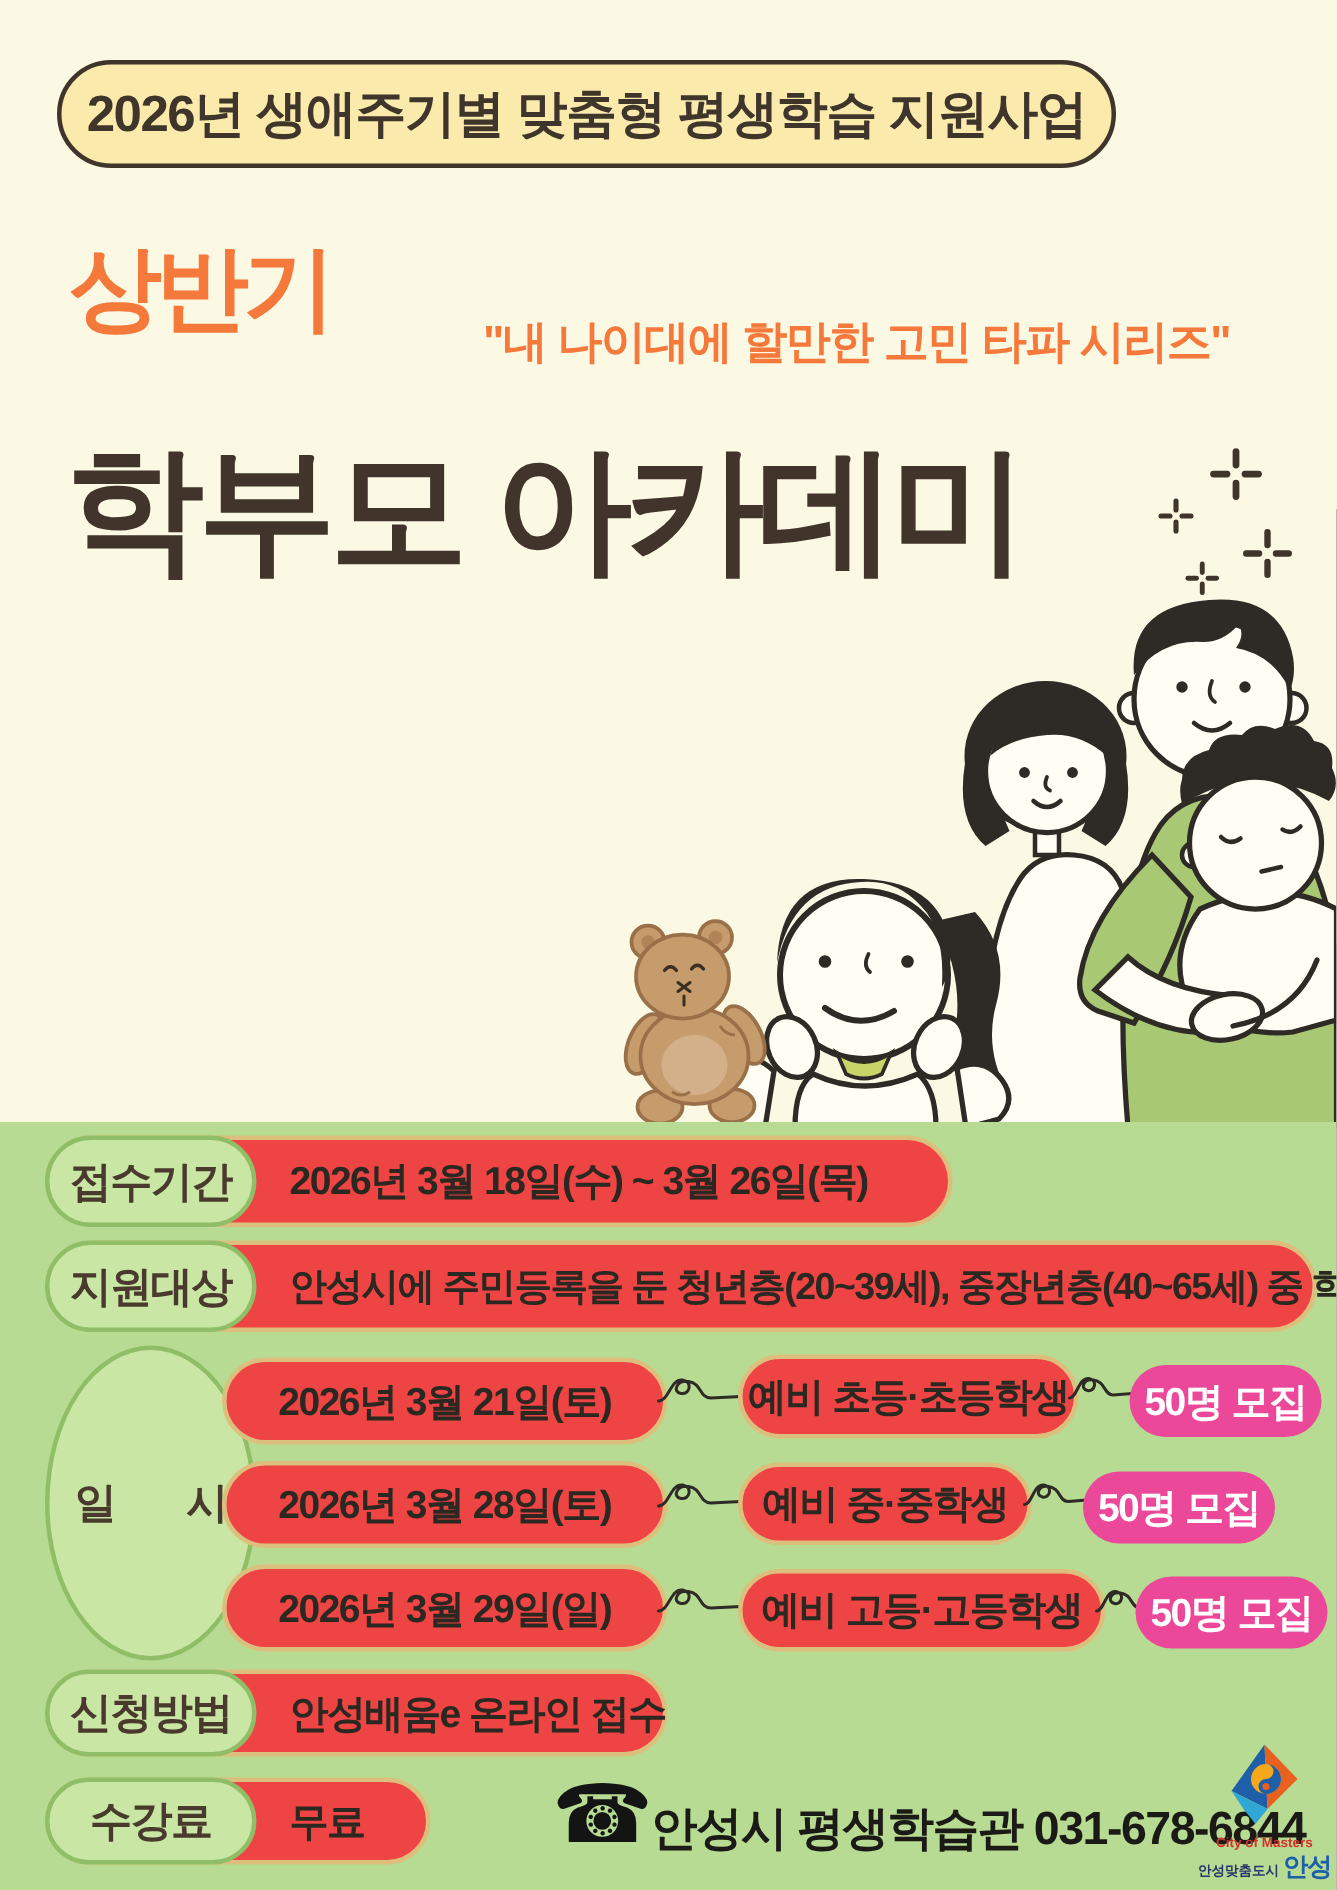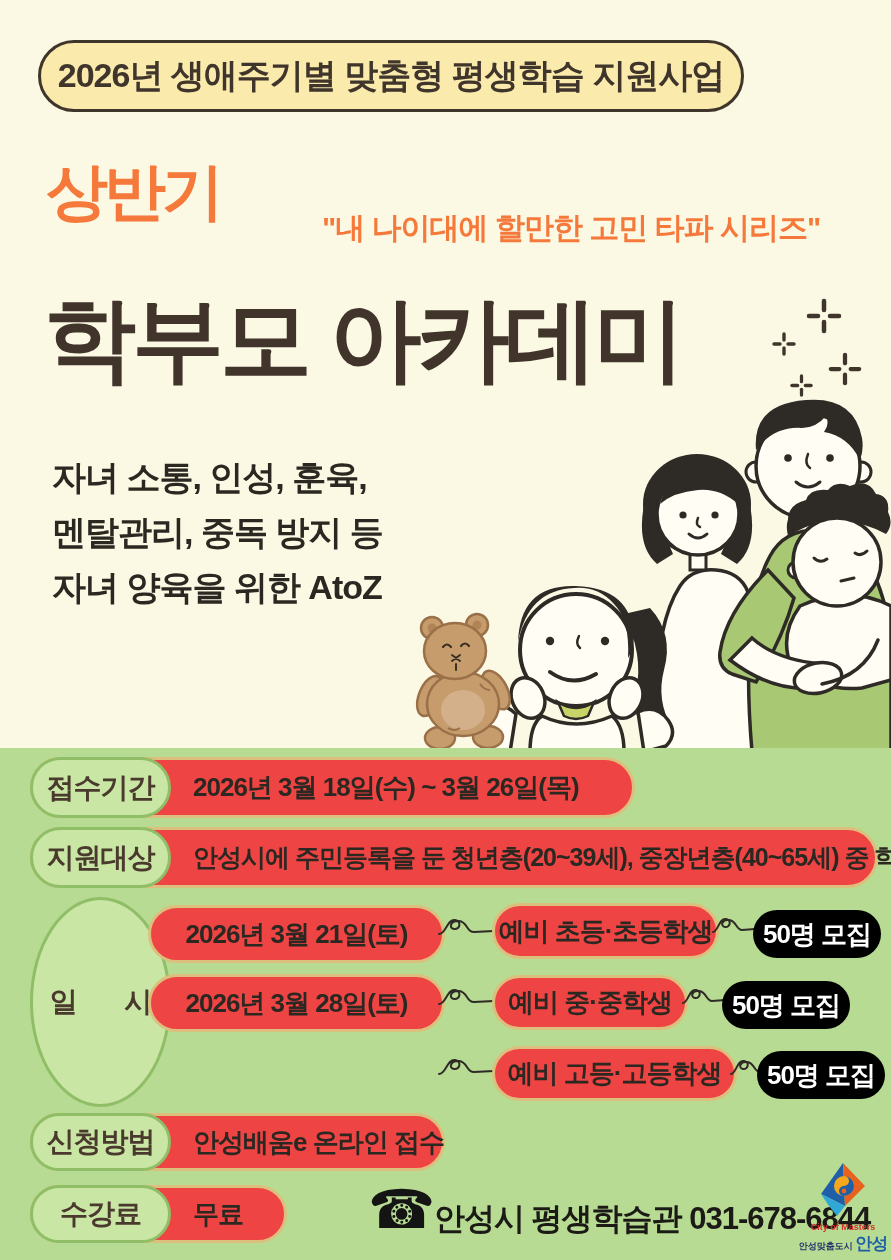--- a/index.html
+++ b/index.html
@@ -47,21 +47,21 @@
     font-size:26px; font-weight:700; color:#2B2721; letter-spacing:-1px; white-space:nowrap;
   }
   .pill-label {
     position:absolute; background:#C9E6A5; border:3px solid #8FBE67; border-radius:34px;
     display:flex; align-items:center; justify-content:center;
     font-size:28px; font-weight:700; color:#4A3A2D; letter-spacing:-1px;
   }
   .oval-label { border-radius:50%; white-space:pre; }
   .pill-center { justify-content:center; }
   .badge {
-    position:absolute; background:#000000; border-radius:24px;
+    position:absolute; background:#ec4899; border-radius:24px;
     display:flex; align-items:center; justify-content:center;
     font-size:26px; font-weight:700; color:#FFFFFF; letter-spacing:-1px;
   }
   .squiggle { position:absolute; }
   
   .phone-glyph {
     position:absolute; left:368px; top:1178px; font-size:54px; color:#141414;
     font-family:"DejaVu Sans", sans-serif;
   }
   .contact {
@@ -113,25 +113,20 @@
     </svg>
   <svg class="sparkle" style="left:790px;top:374px" width="23" height="23" viewBox="0 0 24 24">
       <g stroke="#3F352B" stroke-width="3.4" stroke-linecap="round">
         <line x1="12" y1="2" x2="12" y2="8"></line>
         <line x1="12" y1="16" x2="12" y2="22"></line>
         <line x1="2" y1="12" x2="8" y2="12"></line>
         <line x1="16" y1="12" x2="22" y2="12"></line>
       </g>
     </svg>
 
-  <div class="desc">
-    <div>자녀 소통, 인성, 훈육,</div>
-    <div>멘탈관리, 중독 방지 등</div>
-    <div>자녀 양육을 위한 AtoZ</div>
-  </div>
 
   <svg class="illustration" width="491" height="364" viewBox="0 0 491 364">
 
     <g>
       <ellipse cx="297" cy="116" rx="54" ry="50" fill="#2E2A26"></ellipse>
       <path d="M245 112 q-10 45 12 64 l16 -10 q-12 -25 -8 -48 z" fill="#2E2A26"></path>
       <path d="M349 112 q10 45 -12 64 l-16 -10 q12 -25 8 -48 z" fill="#2E2A26"></path>
       <path d="M258 364 q-8 -120 22 -166 q12 -18 36 -16 q24 2 32 22 q22 50 16 160 z" fill="#FFFDF4" stroke="#2E2A26" stroke-width="3.5"></path>
       <path d="M290 162 l0 20 16 0 0 -20 z" fill="#FFFDF4" stroke="#2E2A26" stroke-width="3"></path>
       <circle cx="298" cy="126" r="41" fill="#FFFDF4" stroke="#2E2A26" stroke-width="3.5"></circle>
@@ -241,20 +236,23 @@
         <path d="M1 18 C8 18 9 3 17 4 C24 5 22 14 16 13 C10 12 13 4 21 5 C30 6 28 16 36 16 L56 15" stroke="#2E2A26" stroke-width="2" fill="none" stroke-linecap="round"></path>
       </svg>
     <div class="pill-white pill-center" style="left:492px;top:227px;width:196px;height:55px">
       <span class="val">예비 중·중학생</span>
     </div>
     <svg class="squiggle" style="left:682px;top:239px" width="44" height="24" viewBox="0 0 44 24">
         <path d="M1 16 C6 16 7 2 14 3 C20 4 18 12 13 11 C8 10 10 3 17 4 C25 5 24 14 30 14 L43 13" stroke="#2E2A26" stroke-width="2" fill="none" stroke-linecap="round"></path>
       </svg>
     <div class="badge" style="left:722px;top:233px;width:128px;height:48px">50명 모집</div>
 
+    <div class="pill-white pill-center" style="left:148px;top:295px;width:297px;height:58px">
+      <span class="val">2026년 3월 29일(일)</span>
+    </div>
     <svg class="squiggle" style="left:438px;top:308px" width="58" height="26" viewBox="0 0 58 26">
         <path d="M1 18 C8 18 9 3 17 4 C24 5 22 14 16 13 C10 12 13 4 21 5 C30 6 28 16 36 16 L56 15" stroke="#2E2A26" stroke-width="2" fill="none" stroke-linecap="round"></path>
       </svg>
     <div class="pill-white pill-center" style="left:492px;top:298px;width:245px;height:55px">
       <span class="val">예비 고등·고등학생</span>
     </div>
     <svg class="squiggle" style="left:730px;top:310px" width="44" height="24" viewBox="0 0 44 24">
         <path d="M1 16 C6 16 7 2 14 3 C20 4 18 12 13 11 C8 10 10 3 17 4 C25 5 24 14 30 14 L43 13" stroke="#2E2A26" stroke-width="2" fill="none" stroke-linecap="round"></path>
       </svg>
     <div class="badge" style="left:757px;top:303px;width:128px;height:48px">50명 모집</div>

